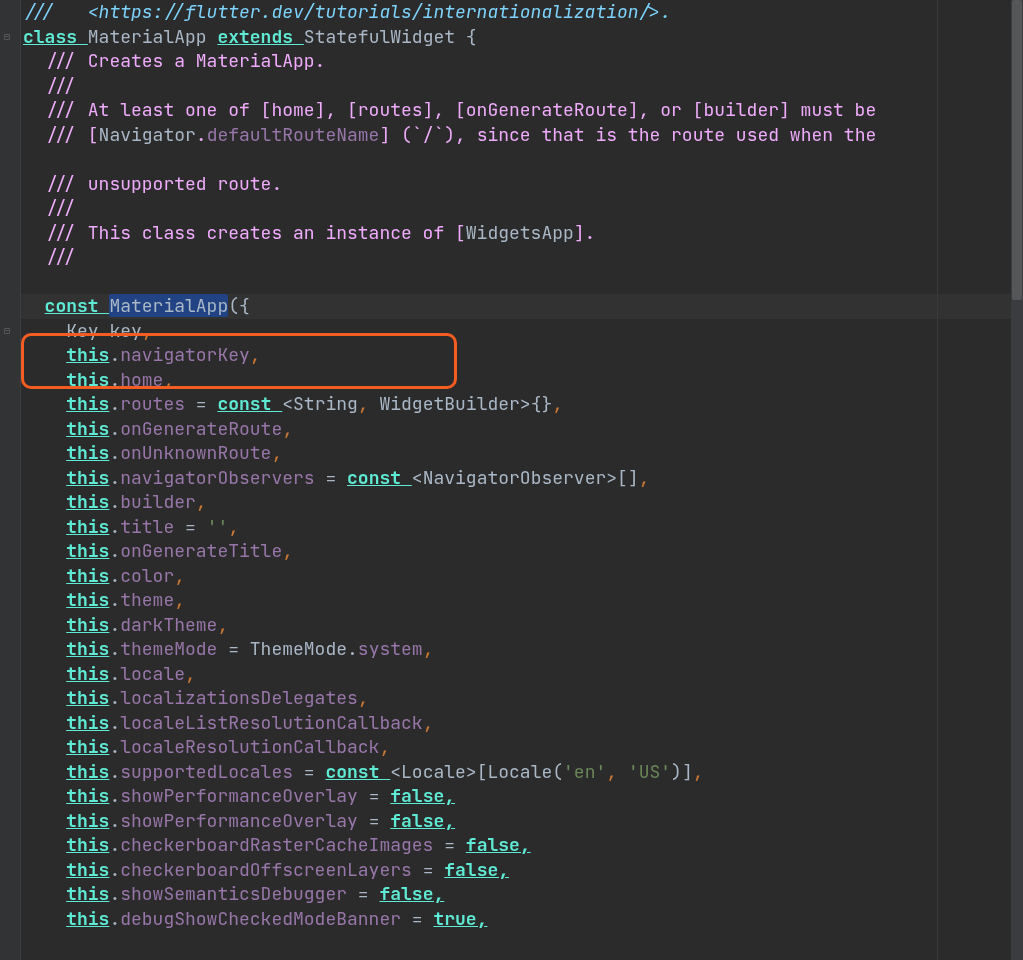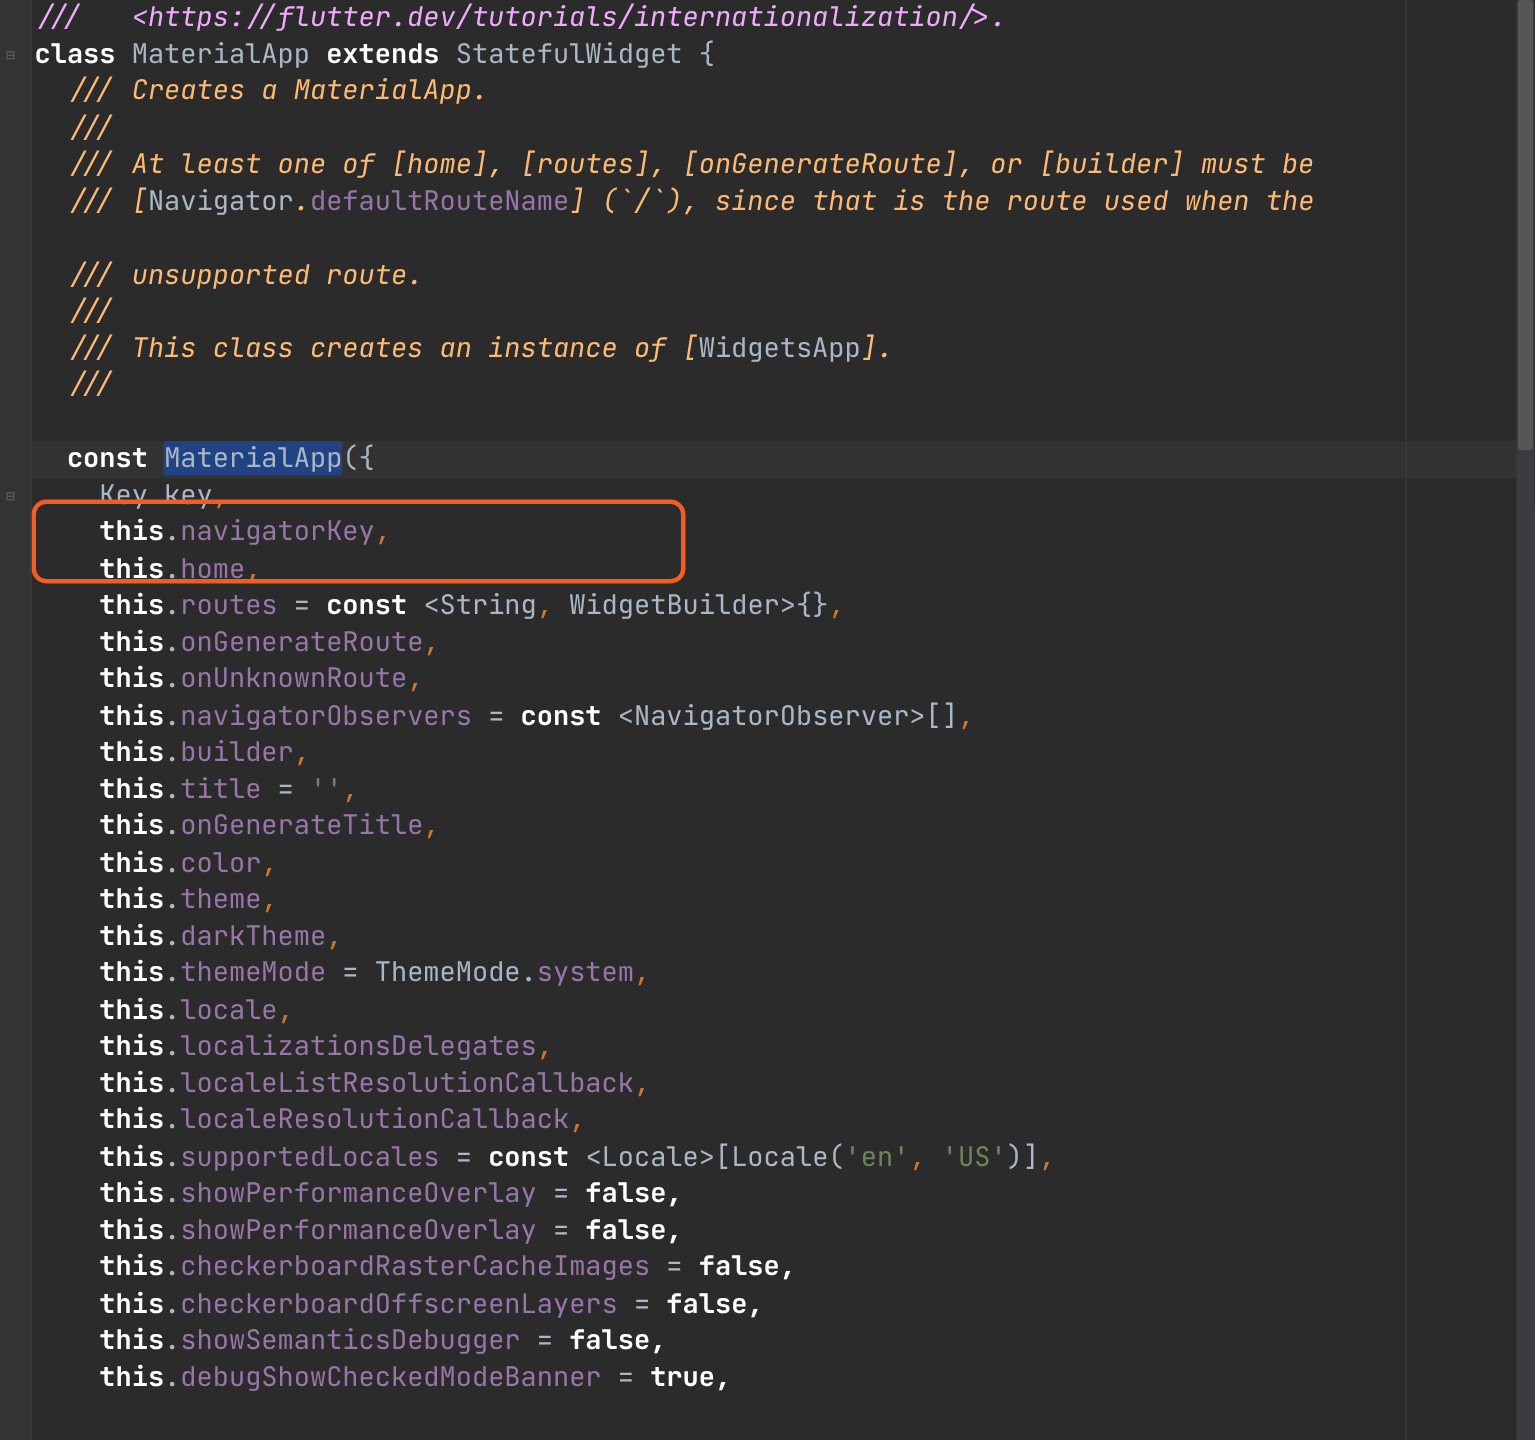--- a/index.html
+++ b/index.html
@@ -39,23 +39,23 @@
     flex:1;
     padding:0;
     overflow:hidden;
   }
   .line {
     white-space:pre;
     line-height:24.5px;
     padding-left:2px;
     font-style:normal;
   }
-  .c-comment { color:#f0abfc; font-style:italic; }
-  .c-doc     { color:#fdba74; font-style:italic; }
-  .c-kw      { color:#ffffff; font-weight:bold; }
+  .c-comment { color:#7dd3fc; font-style:italic; }
+  .c-doc     { color:#f0abfc; }
+  .c-kw      { color:#5eead4; font-weight:bold;text-decoration:underline; }
   .c-kw2     { color:#CC7832; }
   .c-field   { color:#9876AA;text-align:center; }
   .c-string  { color:#6A8759; }
   .c-plain   { color:#A9B7C6; }
   .c-selclass{ background:#214283; color:#A9B7C6; border-radius:2px;}
   .highlight-line {
     background:#323232;
   }
   .focus-box {
     position:absolute;

